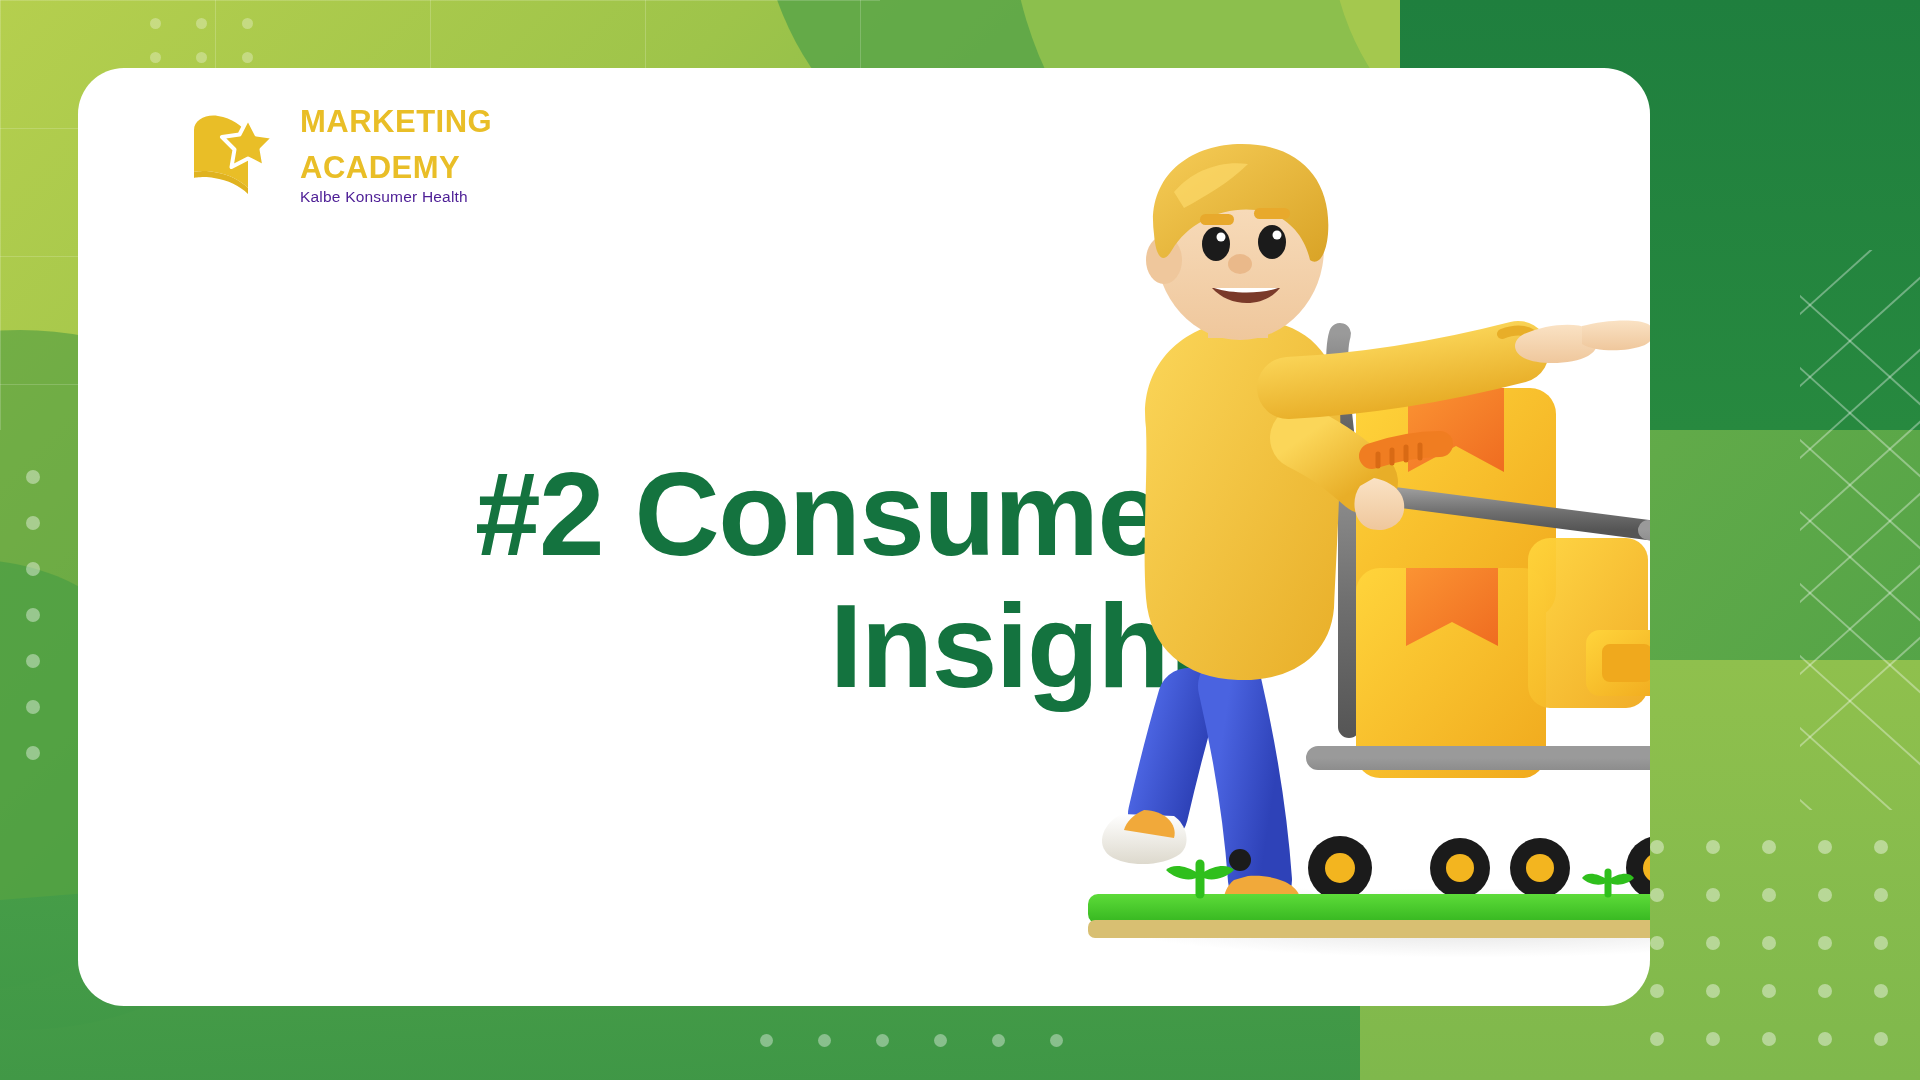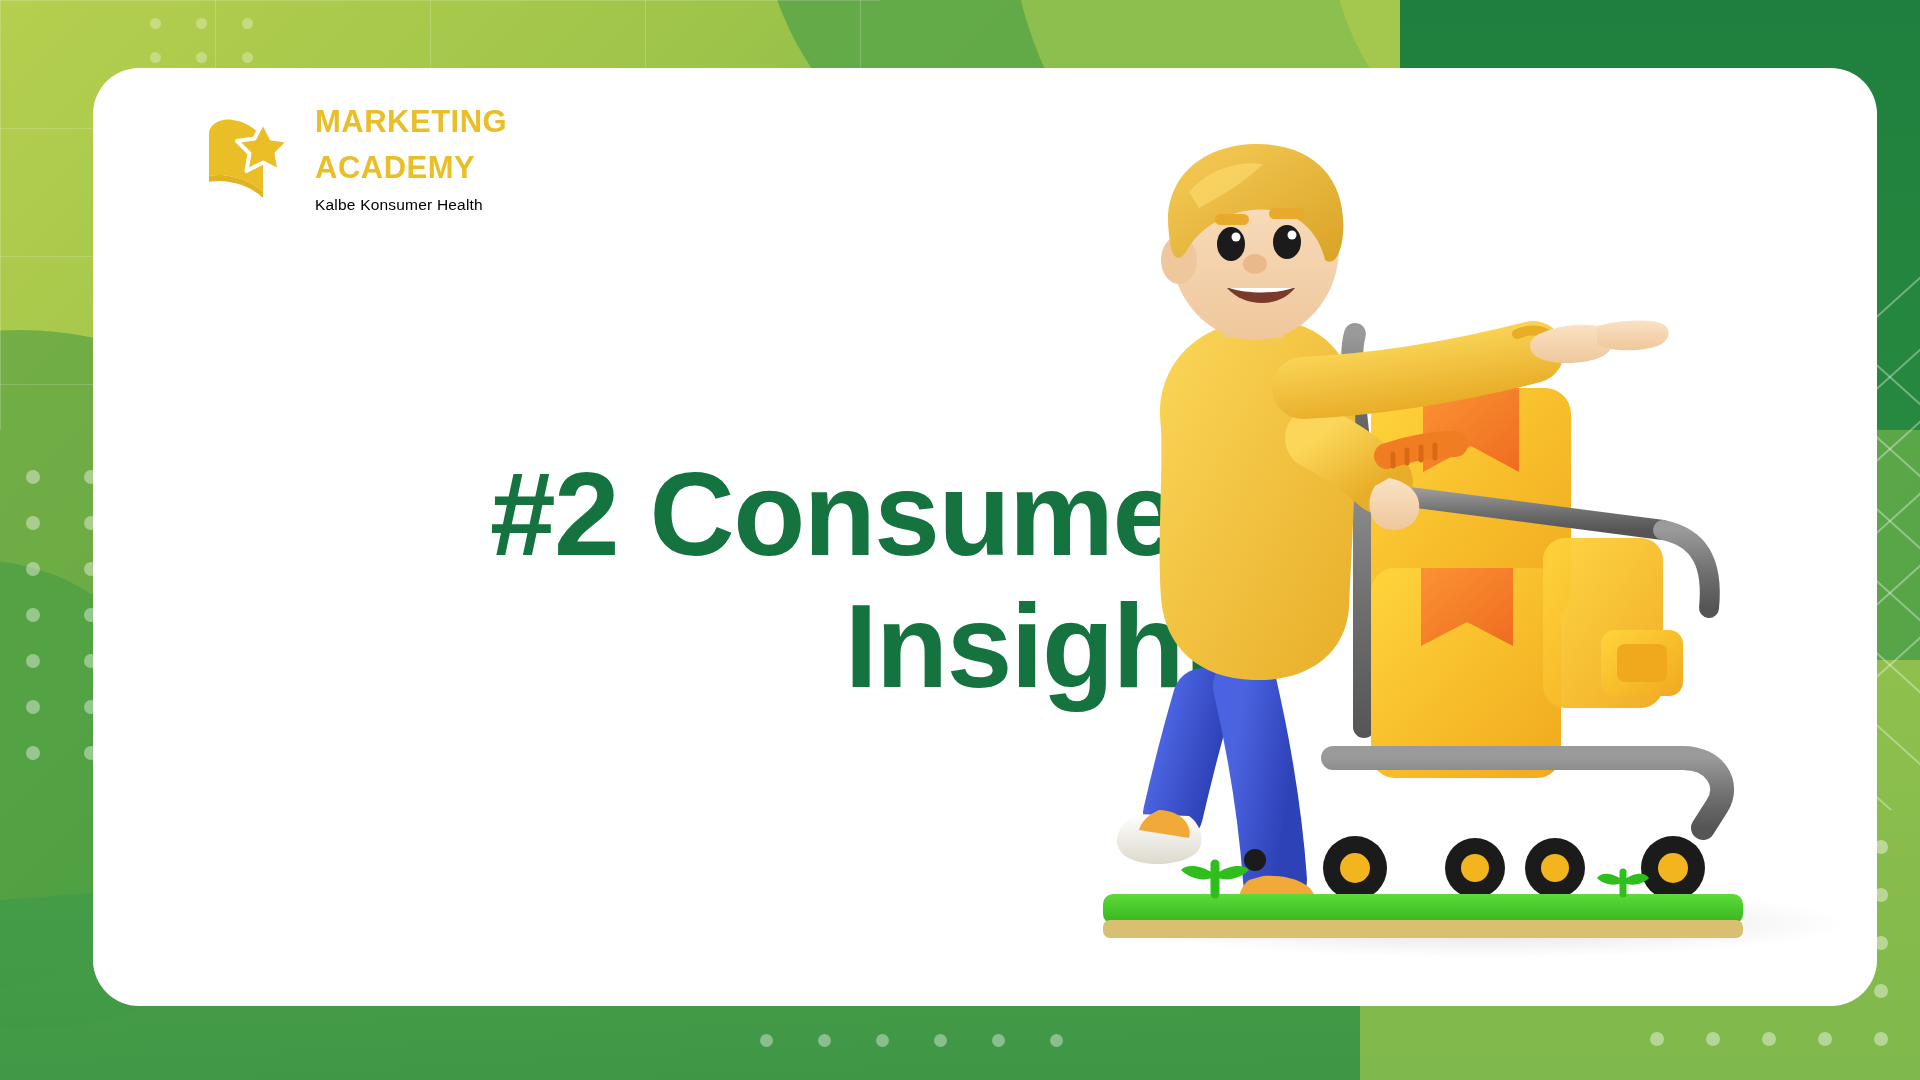--- a/index.html
+++ b/index.html
@@ -73,41 +73,41 @@
     background:rgba(255,255,255,.42);
   }
   .dots-left  { left:26px; top:470px;  width:130px; height:330px; }
   .dots-bot   { left:760px; bottom:18px; width:330px; height:70px; }
   .dots-br    { right:20px; bottom:20px; width:250px; height:220px; }
   .dots-tl    { left:150px; top:18px; width:120px; height:50px; }
 
   
   .card {
     position:absolute;
-    left:93px; top:68px;
-    width:1784px; height:938px;
+    left:78px; top:68px;
+    width:1572px; height:938px;
     background:#ffffff;
     border-radius:46px;
     overflow:hidden;
   }
 
   
   .logo {
     position:absolute; left:108px; top:34px;
     display:flex; align-items:center; gap:18px;
   }
   .logo-mark { width:96px; height:86px; flex:0 0 auto; }
   .logo-text { display:flex; flex-direction:column; line-height:1; padding-top:4px; }
   .logo-line1, .logo-line2 {
     font-size:31px; font-weight:bold; letter-spacing:.5px;
     color:#e9be27; font-family:"Liberation Sans", sans-serif;
   }
   .logo-line2 { margin-top:15px; }
   .logo-tag {
-    margin-top:14px; font-size:15.5px; color:#000000; letter-spacing:.2px;
+    margin-top:6px; font-size:15.5px; color:#4c1d95; letter-spacing:.2px;
     font-family:"Liberation Sans", sans-serif;
   }
 
   
   .headline {
     position:absolute; left:108px; top:380px; width:1020px;
     text-align:right;
     color:#14733f;
     font-family:"Liberation Sans", sans-serif;
     font-weight:bold;

